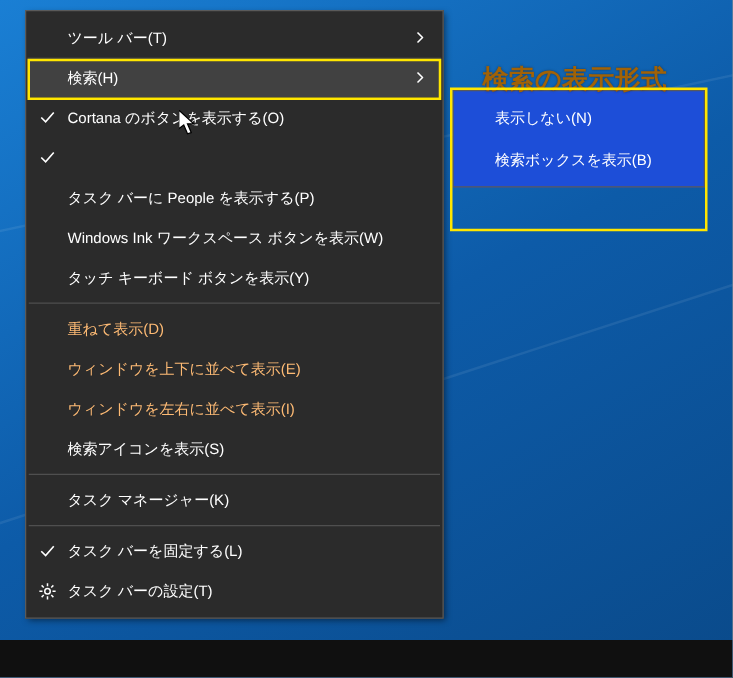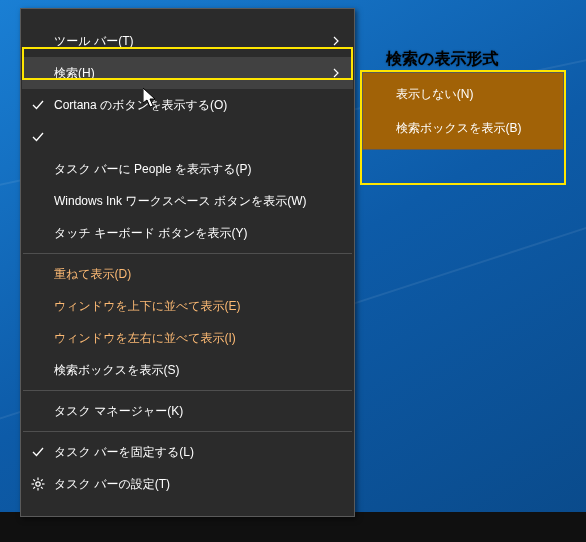--- a/index.html
+++ b/index.html
@@ -28,21 +28,21 @@
     bottom: 0; left: 0; right: 0;
     height: 30px;
     background: #101010;
   }
   .context-menu {
     position: absolute;
     top: 8px; left: 20px;
     width: 335px;
     background: #2b2b2b;
     border: 1px solid #5a5a5a;
-    padding: 16px 1px;
+    padding: 5px 1px;
     box-shadow: 2px 2px 5px rgba(0,0,0,0.5);
   }
   .menu-item {
     height: 32px;
     display: flex;
     align-items: center;
     padding: 0 10px 0 0;
     position: relative;
     cursor: default;
   }
@@ -82,30 +82,30 @@
     top: 47px; left: 22px;
     width: 331px; height: 33px;
   }
   .highlight-sub {
     top: 70px; left: 360px;
     width: 206px; height: 115px;
   }
   .annotation {
     position: absolute;
     top: 49px; left: 386px;
-    color: #000000;
+    color: #a16207;
     font-weight: 700;
-    font-size: 16px;
+    font-size: 21px;
     text-shadow: 0 0 2px rgba(0,0,0,0.4);
   }
   .submenu {
     position: absolute;
     top: 72px; left: 362px;
     width: 202px;
-    background: #a16207;
+    background: #1d4ed8;
     border: 1px solid #5a5a5a;
     padding: 4px 1px;
   }
   .submenu .menu-item { height: 34px; }
   .cursor {
     position: absolute;
     top: 88px; left: 143px;
     pointer-events: none;
   }
 </style>
@@ -185,21 +185,21 @@
       <span class="label">ウィンドウを上下に並べて表示(E)</span>
       <span class="arrow-slot"></span>
     </div>
     <div class="menu-item disabled">
       <span class="icon-slot"></span>
       <span class="label">ウィンドウを左右に並べて表示(I)</span>
       <span class="arrow-slot"></span>
     </div>
     <div class="menu-item">
       <span class="icon-slot"></span>
-      <span class="label">検索ボックスを表示(S)</span>
+      <span class="label">検索アイコンを表示(S)</span>
       <span class="arrow-slot"></span>
     </div>
     <div class="separator"></div>
     <div class="menu-item">
       <span class="icon-slot"></span>
       <span class="label">タスク マネージャー(K)</span>
       <span class="arrow-slot"></span>
     </div>
     <div class="separator"></div>
     <div class="menu-item">

